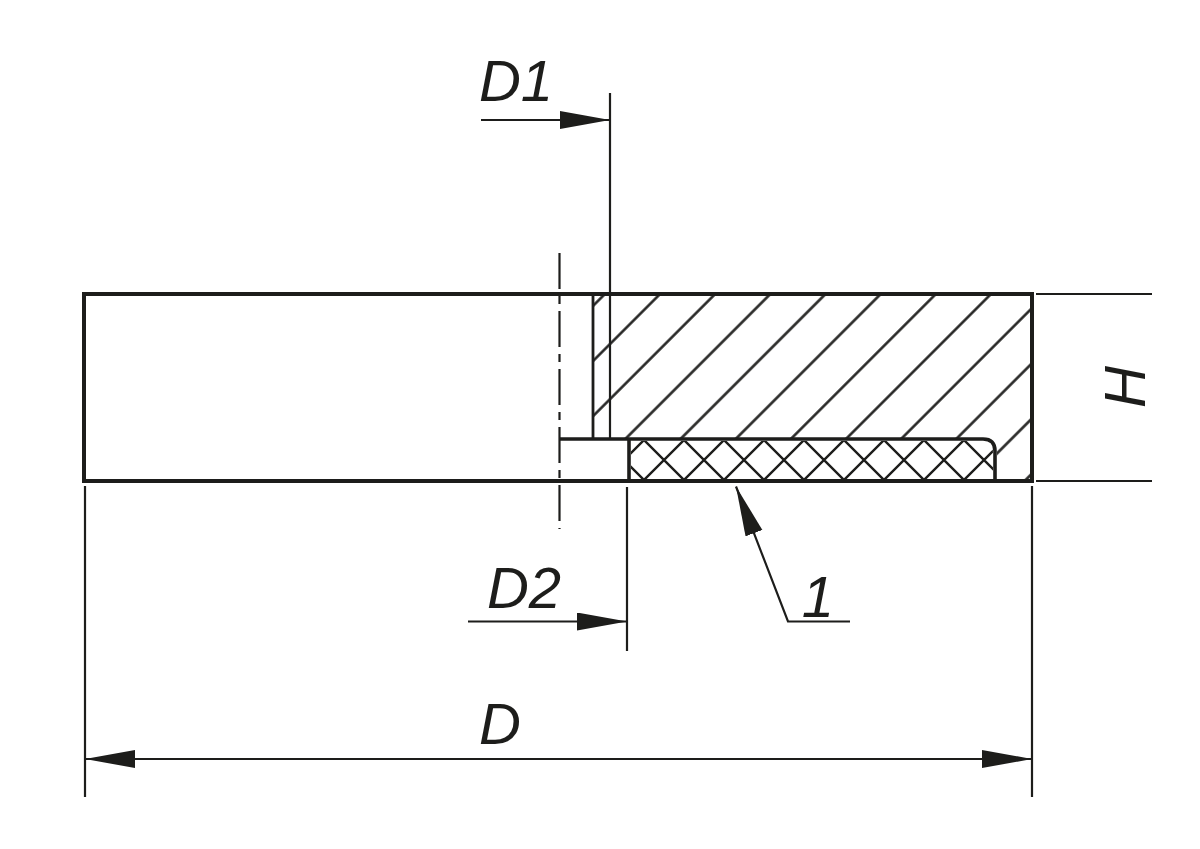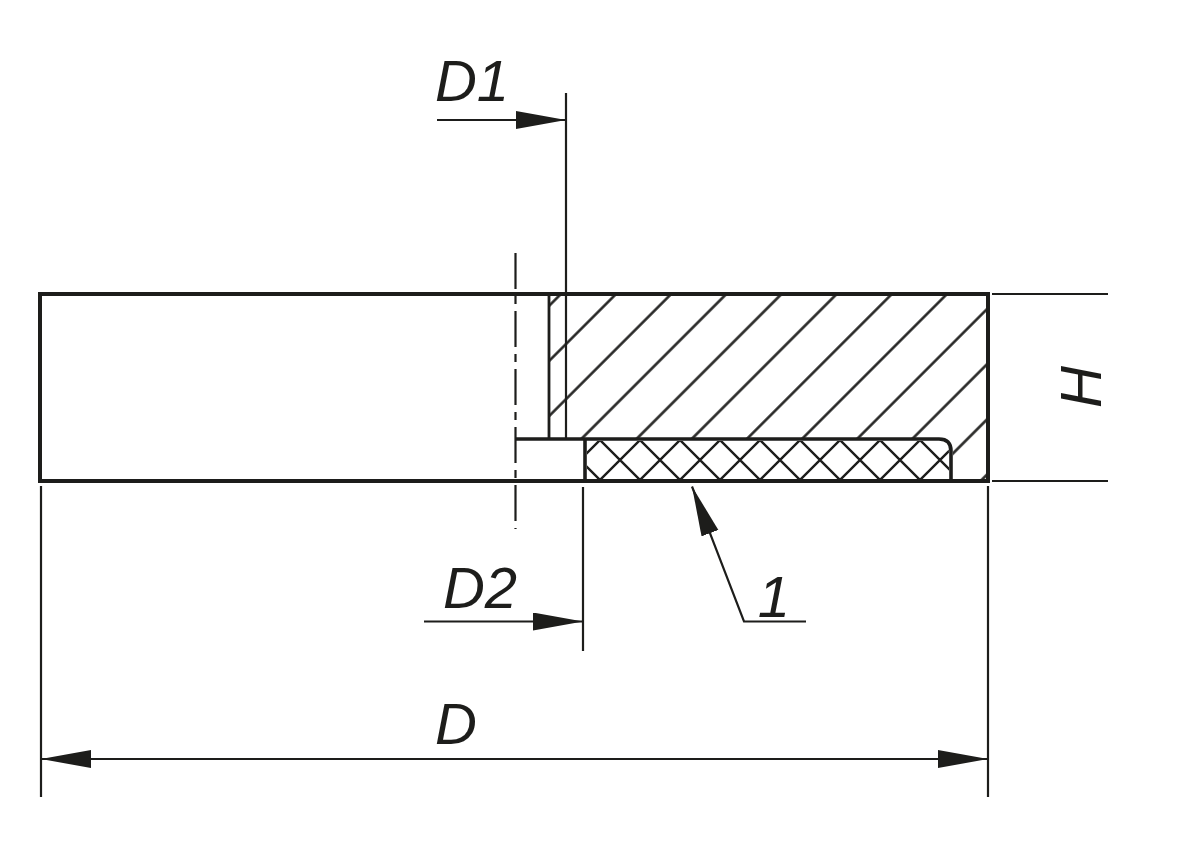--- a/index.html
+++ b/index.html
@@ -6,20 +6,21 @@
     margin: 0;
     padding: 0;
     background: #ffffff;
   }
   .stage {
     position: relative;
     width: 1108px;
     height: 849px;
     background: #ffffff;
     overflow: hidden;
+    margin-left: 44px;
   }
   svg.drawing {
     display: block;
     width: 1200px;
     height: 849px;
   }
   text.dim-label {
     font-family: "Liberation Sans", "DejaVu Sans", sans-serif;
     font-style: italic;
     font-weight: normal;

